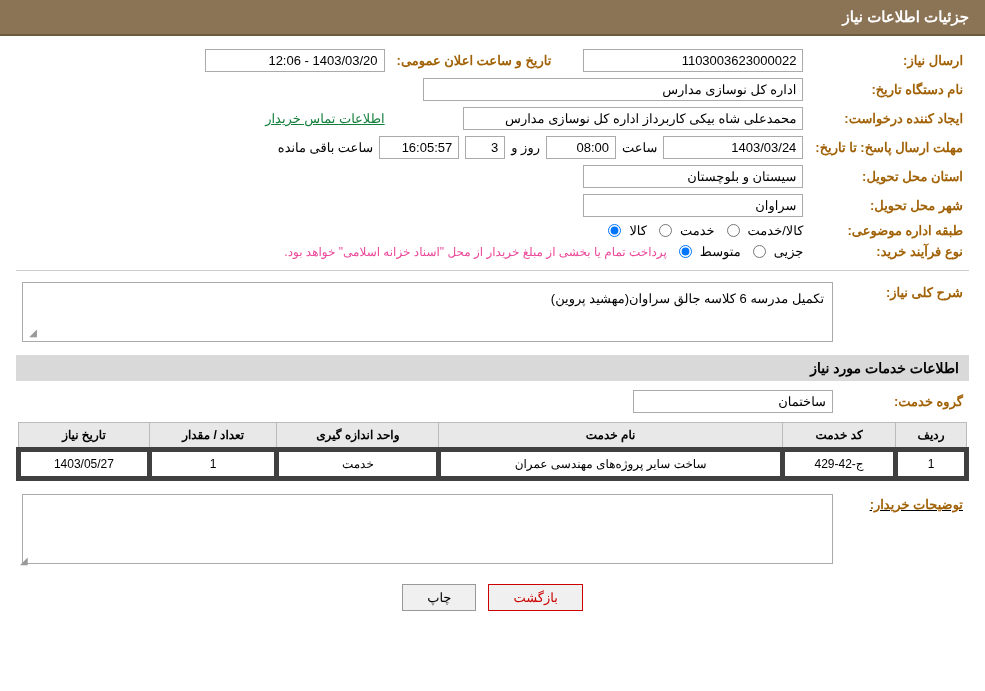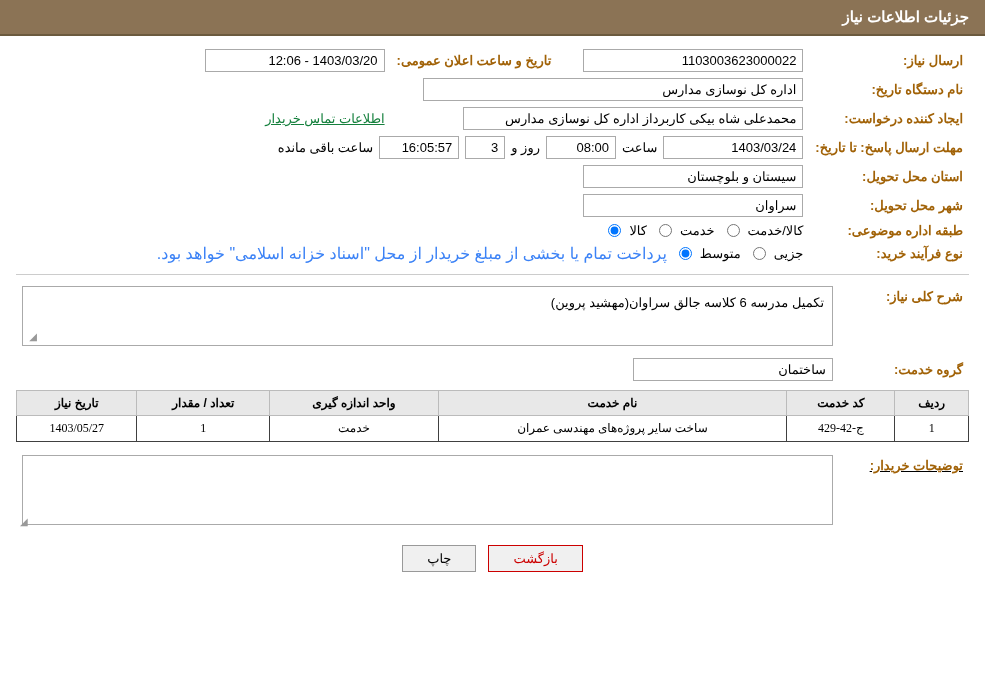--- a/index.html
+++ b/index.html
@@ -90,24 +90,23 @@
       font-size: 12px;
     }
     .services-table th {
       background: #e8e8e8;
       border: 1px solid #bbb;
       padding: 5px 8px;
       text-align: center;
       font-weight: bold;
     }
     .services-table td {
-      border: 1px solid #404040;
+      border: 5px solid #404040;
       padding: 5px 8px;
       text-align: center;
-      font-family: Liberation Serif, serif;
     }
     .textarea-box {
       width: 100%;
       height: 70px;
       border: 1px solid #aaa;
       resize: none;
       font-family: Tahoma, Arial, sans-serif;
       font-size: 13px;
       direction: rtl;
     }
@@ -258,21 +257,21 @@
         <td colspan="4" class="value-cell">
           <div style="display:flex; align-items:center; gap:12px; direction:rtl;">
             <div class="radio-item">
               <span>جزیی</span>
               <input type="radio" name="purchase" style="">
             </div>
             <div class="radio-item">
               <span>متوسط</span>
               <input type="radio" name="purchase" checked="" style="">
             </div>
-            <span style="font-size:16px; color:#3b82f6;">پرداخت تمام یا بخشی از مبلغ خریدار از محل "اسناد خزانه اسلامی" خواهد بود.</span>
+            <span style="font-size:12px; color:#ec4899;">پرداخت تمام یا بخشی از مبلغ خریدار از محل "اسناد خزانه اسلامی" خواهد بود.</span>
           </div>
         </td>
       </tr>
     </tbody>
       </table>
 
     <hr class="divider">
 
     <table class="info-table">
       <tbody>
@@ -281,20 +280,21 @@
         <td class="value-cell" style="position:relative;">
           <div class="description-box">
             <span>تکمیل مدرسه 6 کلاسه جالق سراوان(مهشید پروین)</span>
             <span class="resize-handle">◢</span>
           </div>
         </td>
       </tr>
     </tbody>
       </table>
 
+    <div class="section-header">اطلاعات خدمات مورد نیاز</div>
 
     <table class="info-table">
       <tbody>
           <tr>
         <td class="label-cell">گروه خدمت:</td>
         <td class="value-cell">
           <input class="input-box" type="text" readonly="" style="width: 200px;" value="ساختمان">
         </td>
       </tr>
     </tbody>

